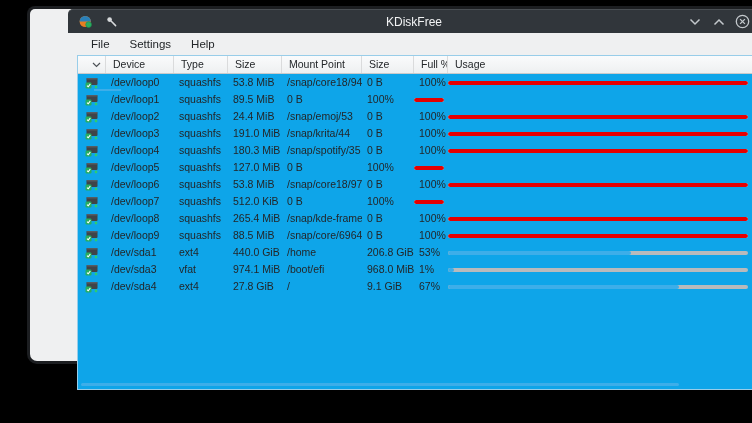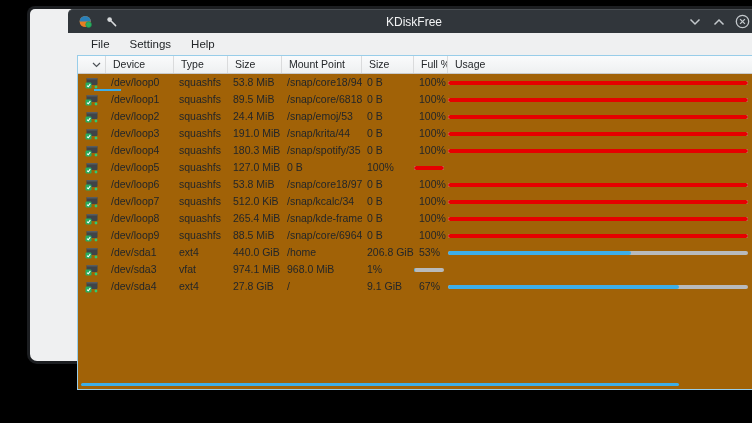--- a/index.html
+++ b/index.html
@@ -31,21 +31,21 @@
   
   .menubar{
     height:21px;display:flex;align-items:center;padding-left:5px;background:#eff0f1;margin-left:8px;
   }
   .menu-item{
     font-size:11.5px;color:#232629;padding:2px 10px;border-radius:2px;cursor:default;
   }
   
   .content{padding:1px 7px 20px 9px;height:335px;box-sizing:content-box;}
   .treeview{
-    position:relative;width:674px;height:333px;background:#a16207;
+    position:relative;width:674px;height:333px;background:#0ea5e9;
     border:1px solid #98cde9;overflow:hidden;
   }
   .grid-row{
     display:grid;
     grid-template-columns:28px 68px 54px 54px 80px 52px 34px minmax(0,1fr);
   }
   .thead{height:18px;background:linear-gradient(#fafbfc,#eef0f1);border-bottom:1px solid #c9cacb;box-sizing:border-box;}
   .hcell{
     font-size:10.5px;color:#232629;line-height:17px;padding-left:7px;
     border-right:1px solid #dadbdc;overflow:hidden;white-space:nowrap;box-sizing:border-box;
@@ -170,21 +170,20 @@
         <rect x="1.5" y="1" width="11" height="7" rx="1" fill="#3f4448"></rect>
         <rect x="1.5" y="1" width="11" height="1.6" rx="0.8" fill="#565c61"></rect>
         <rect x="0.5" y="5.5" width="6" height="6" rx="1.2" fill="#27ae60"></rect>
         <path d="M2 8.6 L3.2 9.8 L5.3 7.2" fill="none" stroke="#ffffff" stroke-width="1.1"></path>
         <circle cx="11" cy="10" r="1.4" fill="#2ecc71"></circle>
       </svg>
     </div>
     <div class="tcell">/dev/loop1</div>
     <div class="tcell">squashfs</div>
     <div class="tcell">89.5 MiB</div>
-    <div class="tcell">/snap/core/6818</div>
     <div class="tcell">0 B</div>
     <div class="tcell">100%</div>
     <div class="tcell usage-cell">
       <div class="bar-track">
         <div class="bar-fill full" style="width: 100%;"></div>
       </div>
     </div>
   </div>
 
   <div class="grid-row trow">
@@ -307,21 +306,20 @@
         <rect x="1.5" y="1" width="11" height="7" rx="1" fill="#3f4448"></rect>
         <rect x="1.5" y="1" width="11" height="1.6" rx="0.8" fill="#565c61"></rect>
         <rect x="0.5" y="5.5" width="6" height="6" rx="1.2" fill="#27ae60"></rect>
         <path d="M2 8.6 L3.2 9.8 L5.3 7.2" fill="none" stroke="#ffffff" stroke-width="1.1"></path>
         <circle cx="11" cy="10" r="1.4" fill="#2ecc71"></circle>
       </svg>
     </div>
     <div class="tcell">/dev/loop7</div>
     <div class="tcell">squashfs</div>
     <div class="tcell">512.0 KiB</div>
-    <div class="tcell">/snap/kcalc/34</div>
     <div class="tcell">0 B</div>
     <div class="tcell">100%</div>
     <div class="tcell usage-cell">
       <div class="bar-track">
         <div class="bar-fill full" style="width: 100%;"></div>
       </div>
     </div>
   </div>
 
   <div class="grid-row trow">
@@ -399,20 +397,21 @@
         <rect x="1.5" y="1" width="11" height="7" rx="1" fill="#3f4448"></rect>
         <rect x="1.5" y="1" width="11" height="1.6" rx="0.8" fill="#565c61"></rect>
         <rect x="0.5" y="5.5" width="6" height="6" rx="1.2" fill="#27ae60"></rect>
         <path d="M2 8.6 L3.2 9.8 L5.3 7.2" fill="none" stroke="#ffffff" stroke-width="1.1"></path>
         <circle cx="11" cy="10" r="1.4" fill="#2ecc71"></circle>
       </svg>
     </div>
     <div class="tcell">/dev/sda3</div>
     <div class="tcell">vfat</div>
     <div class="tcell">974.1 MiB</div>
+    <div class="tcell">/boot/efi</div>
     <div class="tcell">968.0 MiB</div>
     <div class="tcell">1%</div>
     <div class="tcell usage-cell">
       <div class="bar-track">
         <div class="bar-fill partial" style="width: 2%;"></div>
       </div>
     </div>
   </div>
 
   <div class="grid-row trow">

